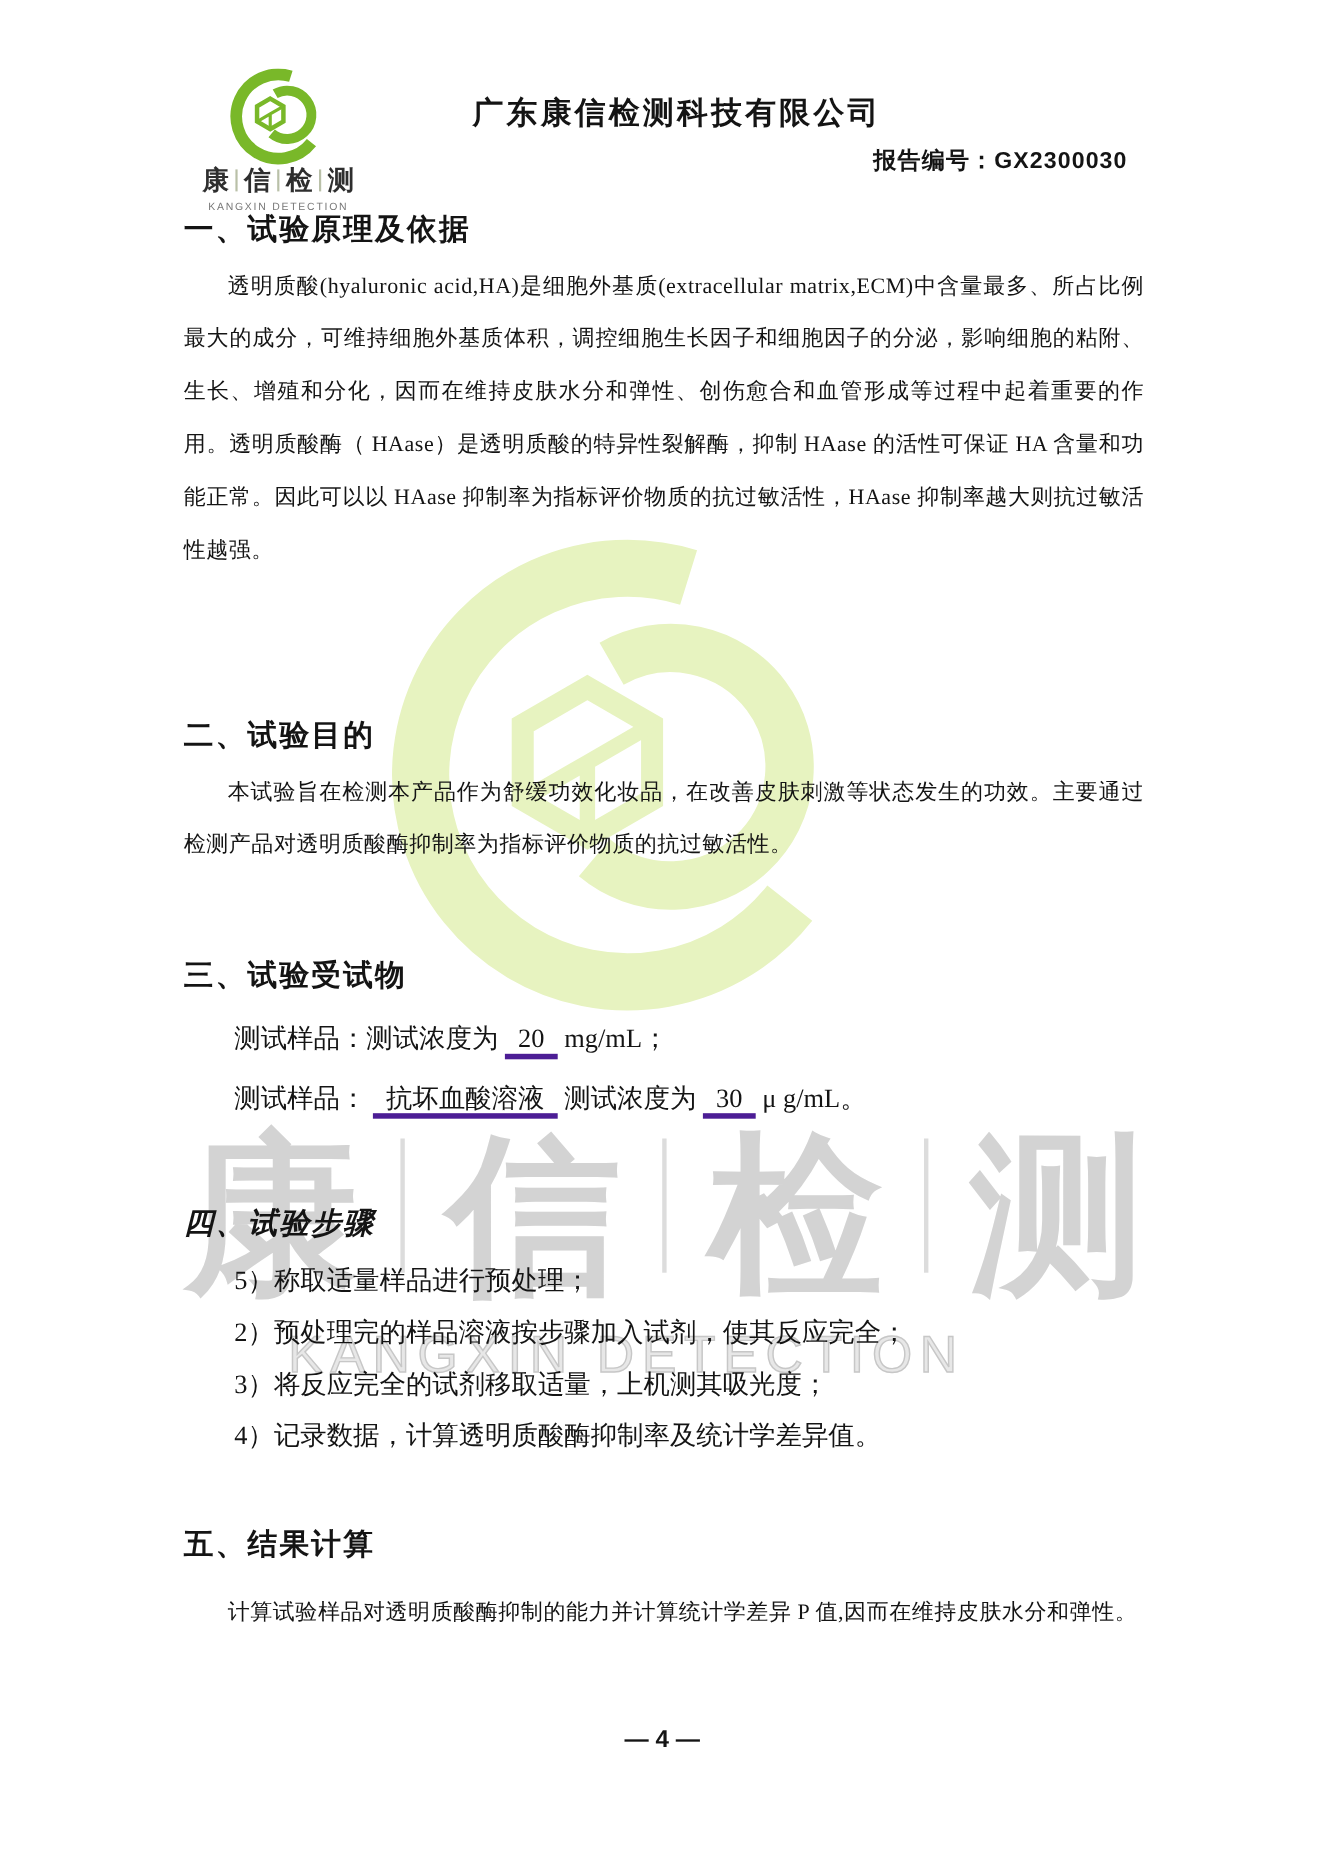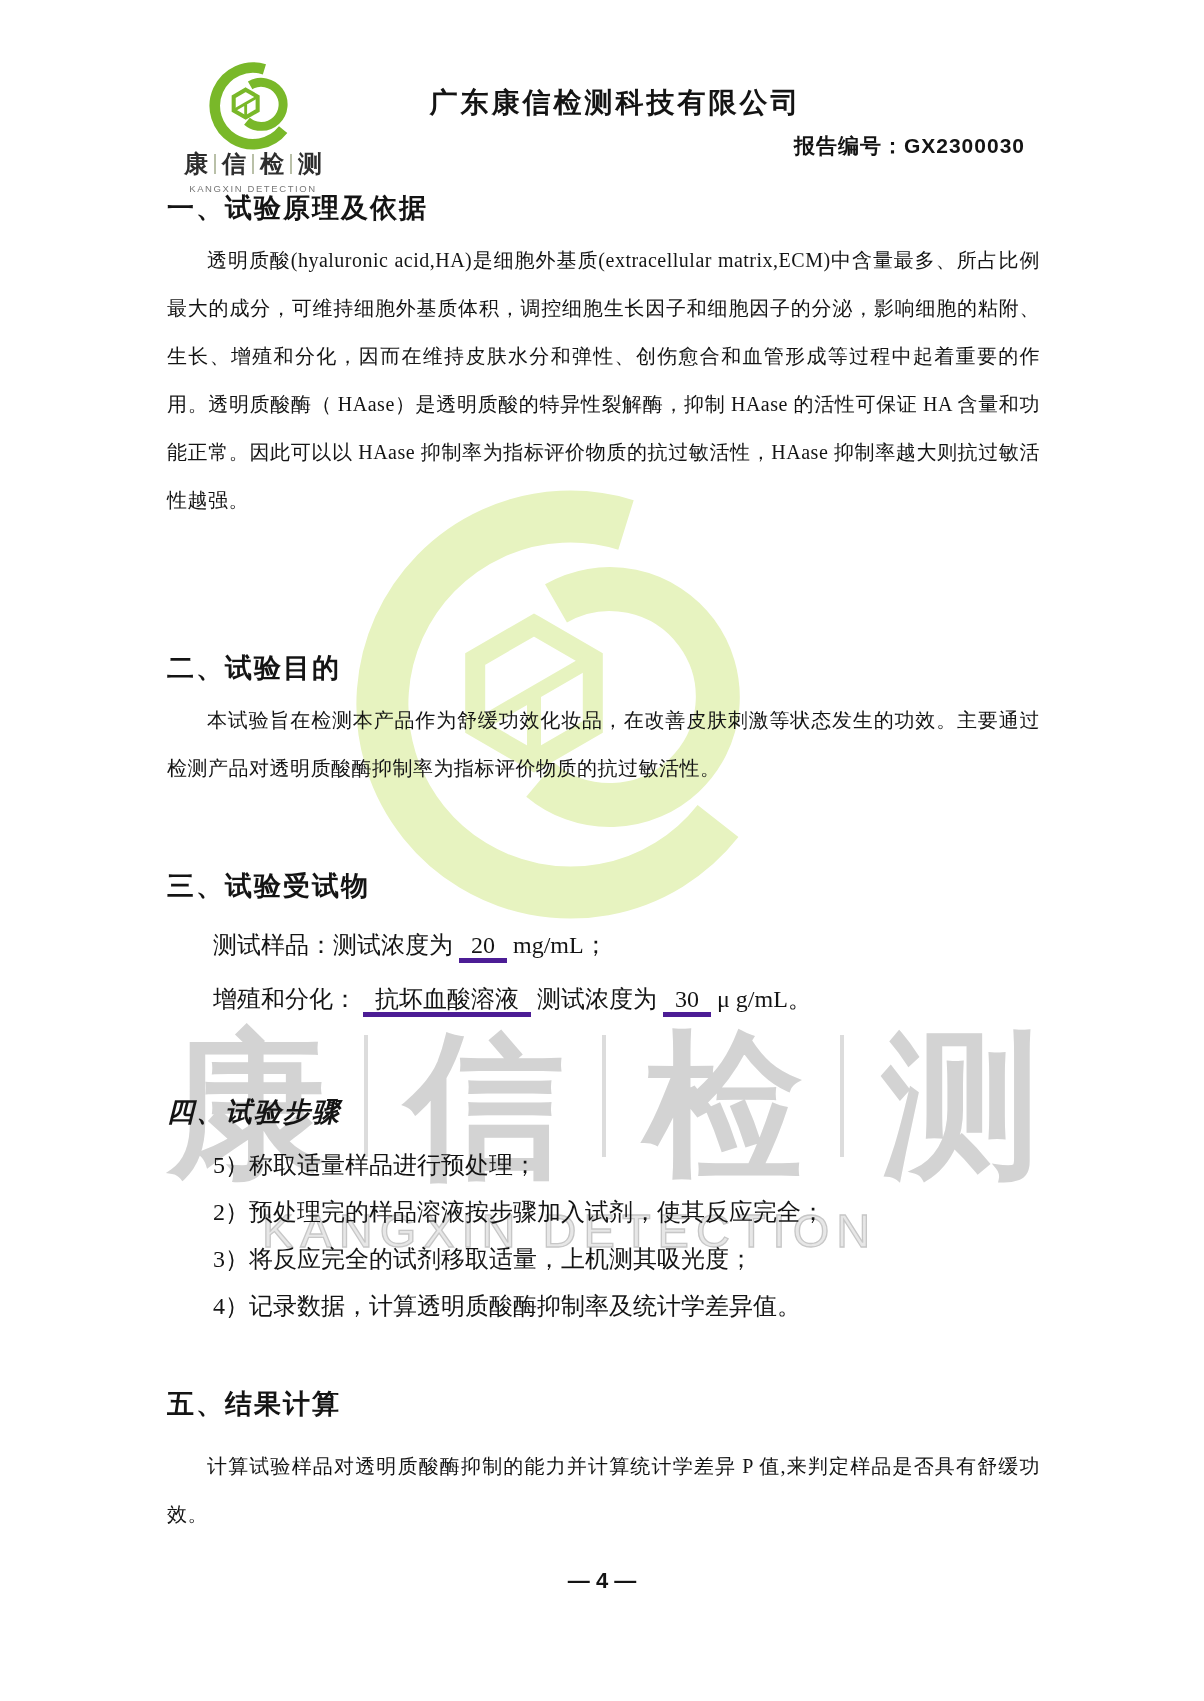--- a/index.html
+++ b/index.html
@@ -144,33 +144,33 @@
   <div class="heading h-s2">二、试验目的</div>
   <div class="para b-s2">本试验旨在检测本产品作为舒缓功效化妆品，在改善皮肤刺激等状态发生的功效。主要通过检测产品对透明质酸酶抑制率为指标评价物质的抗过敏活性。</div>
 
   <div class="heading h-s3">三、试验受试物</div>
   <div class="line line-sample">
     <span>测试样品：测试浓度为</span>
     <span class="blank">20</span>
     <span>mg/mL；</span>
   </div>
   <div class="line line-control">
-    <span>增殖和分化：</span>
+    <span>测试样品：</span>
     <span class="blank">抗坏血酸溶液</span>
     <span>测试浓度为</span>
     <span class="blank">30</span>
     <span>μ g/mL。</span>
   </div>
 
   <div class="heading h-s4">四、试验步骤</div>
   <div class="steps">
     <div class="step">5）称取适量样品进行预处理；</div>
     <div class="step">2）预处理完的样品溶液按步骤加入试剂，使其反应完全；</div>
     <div class="step">3）将反应完全的试剂移取适量，上机测其吸光度；</div>
     <div class="step">4）记录数据，计算透明质酸酶抑制率及统计学差异值。</div>
   </div>
 
   <div class="heading h-s5">五、结果计算</div>
-  <div class="para b-s5">计算试验样品对透明质酸酶抑制的能力并计算统计学差异 P 值,来判定样品是否具有舒缓功效。</div>
+  <div class="para b-s5">计算试验样品对透明质酸酶抑制的能力并计算统计学差异 P 值,因而在维持皮肤水分和弹性。</div>
 
   <div class="footer">— 4 —</div>
 
 </div>
 
 </body></html>

